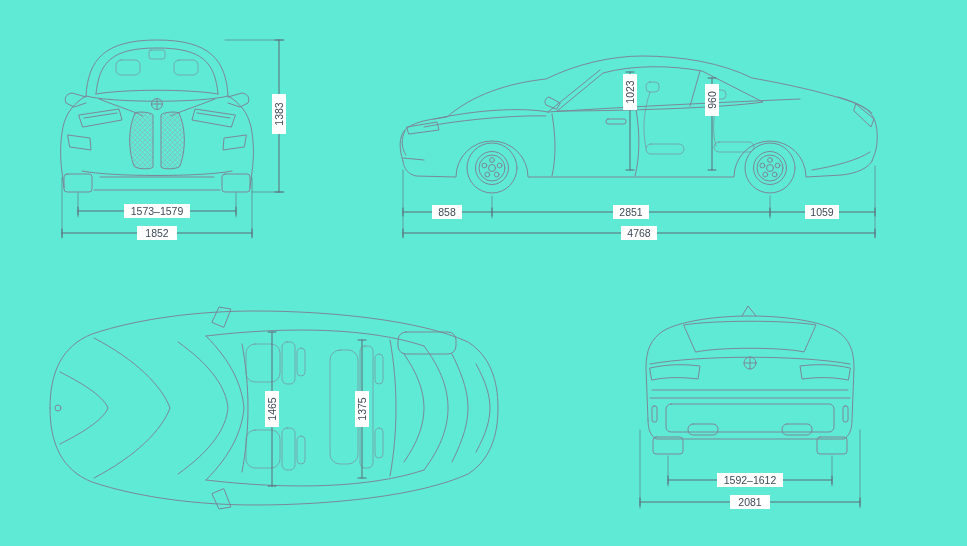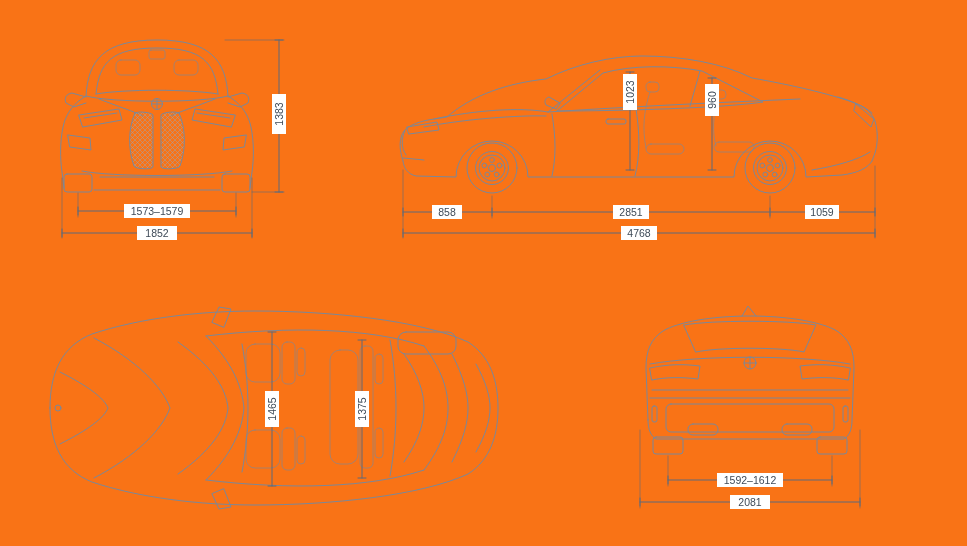--- a/index.html
+++ b/index.html
@@ -1,16 +1,16 @@
 <!DOCTYPE html>
 <html><head>
 <meta charset="utf-8">
 <style>
   html,body{margin:0;padding:0;background:#fff}
-  .stage{position:relative;width:967px;height:546px;background:#f97316;overflow:hidden;
+  .stage{position:relative;width:967px;height:546px;background:#5eead4;overflow:hidden;
          font-family:"Liberation Sans",sans-serif}
   svg{display:block}
   .car{stroke:#7b8899;fill:none;stroke-width:1;stroke-linecap:round;stroke-linejoin:round}
   .lt{stroke-opacity:.72;stroke-width:.9}
   .dim{stroke:#5e6b7a;fill:none;stroke-width:1;stroke-linecap:round}
   .ext{stroke-opacity:.75;stroke-width:.8}
   .lblbg{fill:#ffffff;stroke:none}
   .lbl{fill:#3e4a57;stroke:none;font-size:10.5px;font-family:"Liberation Sans","DejaVu Sans",sans-serif;text-anchor:middle}
 </style>
 </head>

